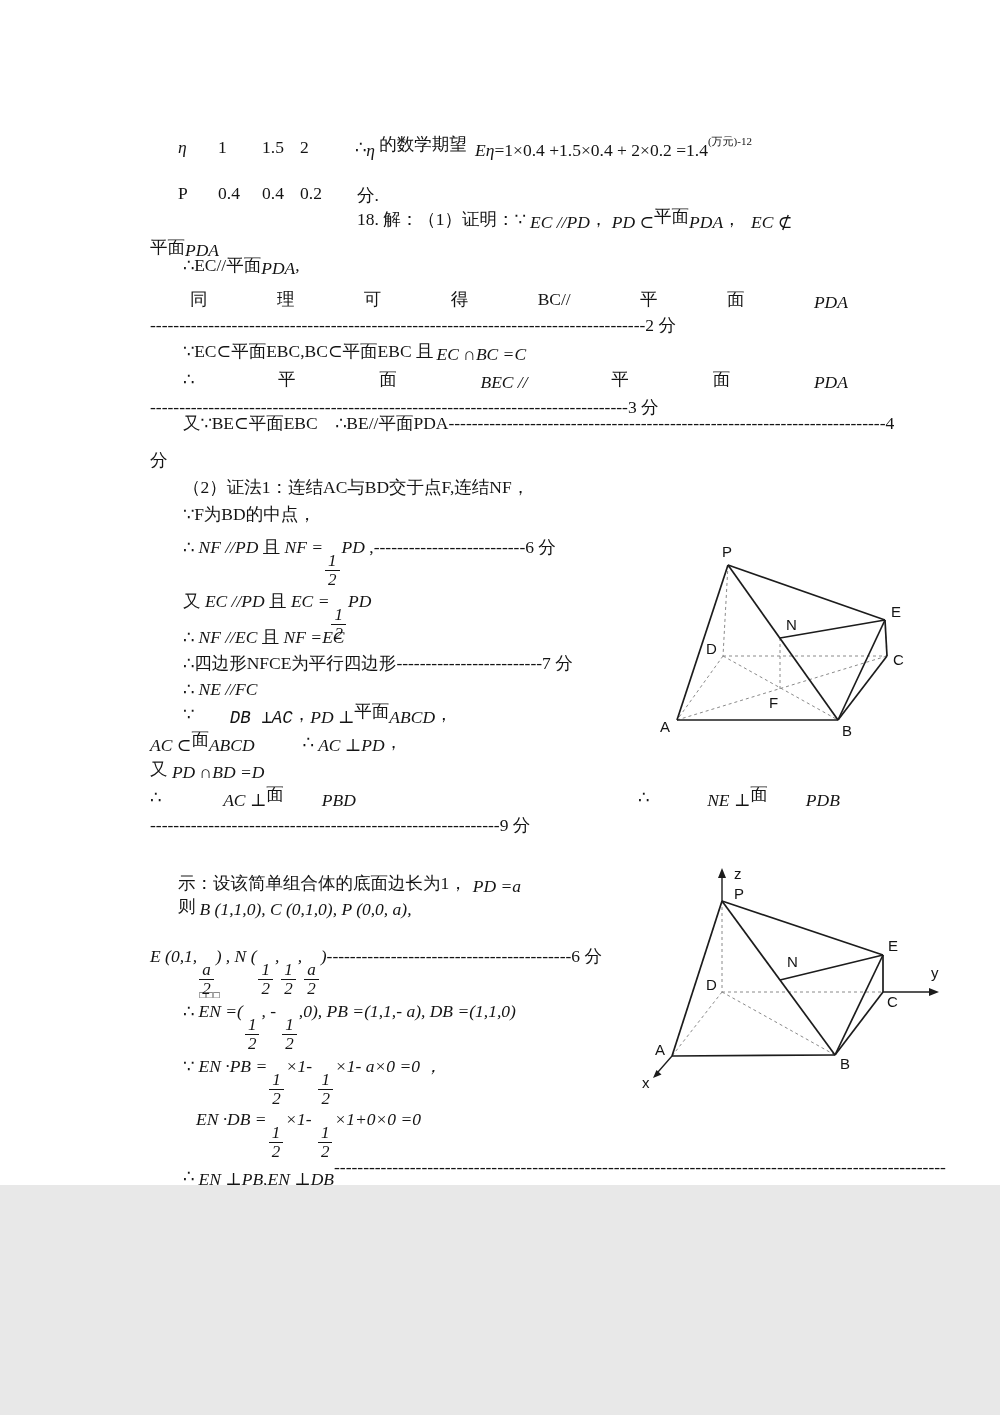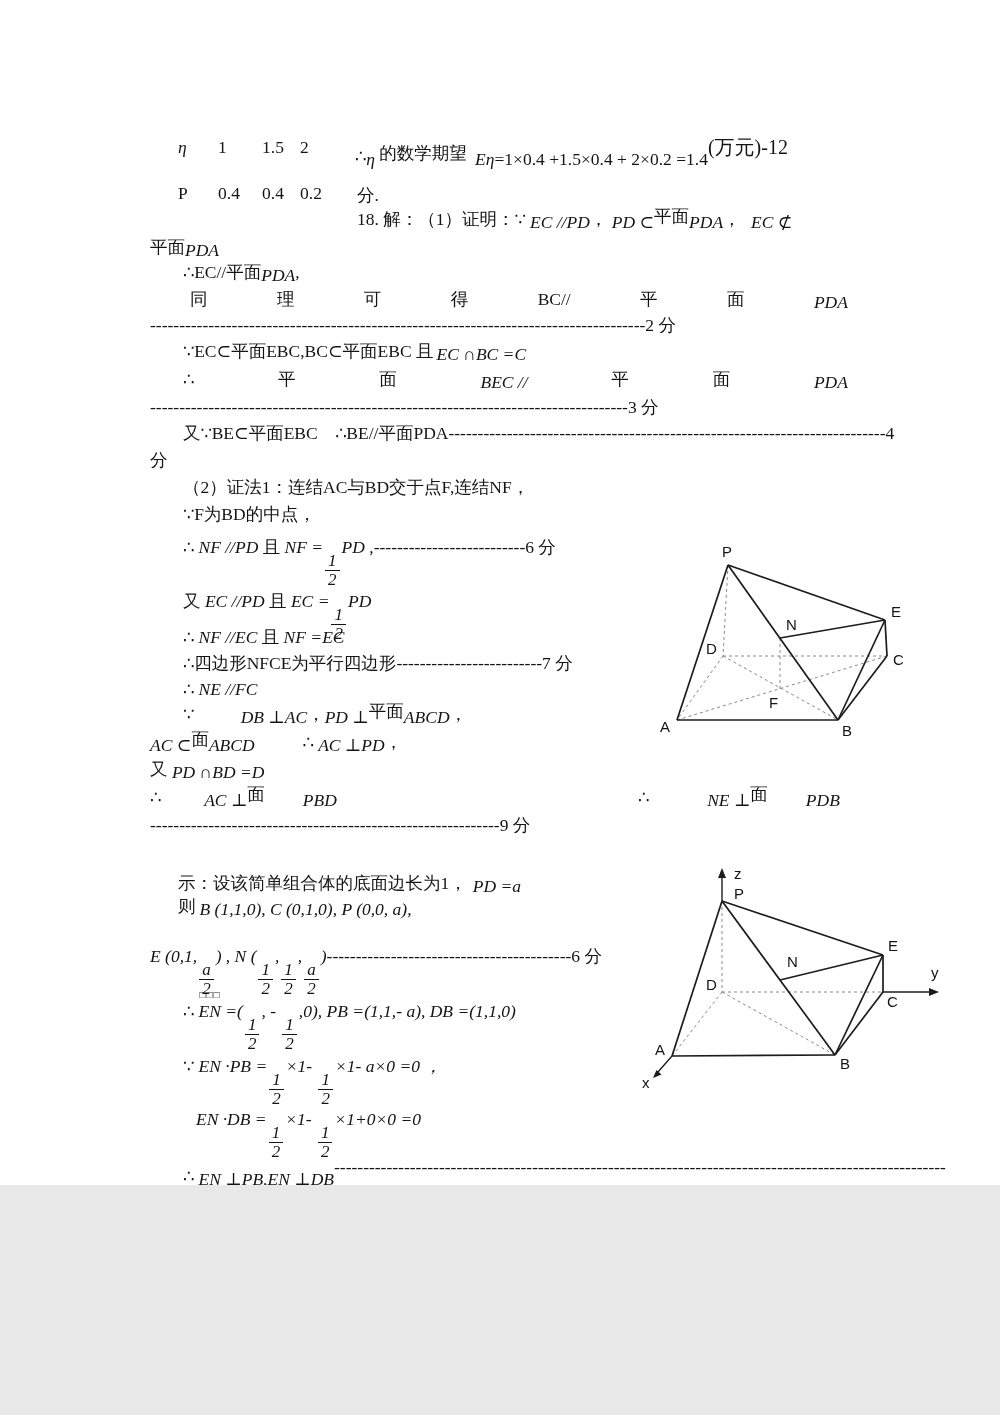--- a/index.html
+++ b/index.html
@@ -3,21 +3,21 @@
 <meta charset="utf-8">
 <style>
   html,body{margin:0;padding:0;background:#e8e8e8;}
   .page{position:relative;width:1000px;height:1185px;background:#ffffff;margin:0 auto;
         font-family:"Liberation Serif","DejaVu Serif","DejaVu Sans",serif;
         font-size:17.5px;color:#141414;overflow:hidden;line-height:1.3;}
   .ln{position:absolute;white-space:nowrap;}
   .mi{font-family:"Liberation Serif","DejaVu Serif","DejaVu Sans",serif;font-style:italic;}
   .dn{position:relative;top:3px;}
   .up{position:relative;top:-3px;margin-top:24px;}
-  .sup{font-size:20px;vertical-align:8px;font-family:Liberation Serif, serif;}
+  .sup{font-size:11px;vertical-align:8px;font-family:Liberation Serif, serif;}
   .frac{display:inline-flex;flex-direction:column;align-items:center;vertical-align:-13px;
         line-height:1.05;margin:0 2px;font-style:italic;font-size:17px;}
   .fn{border-bottom:1.2px solid #141414;padding:0 3px;}
   .fd{padding:0 3px;}
   .just{display:flex;justify-content:space-between;}
   .dash{letter-spacing:0px;}
   .vec{position:relative;display:inline-block;font-style:italic;}
   .vec .boxes{position:absolute;top:-12px;left:1px;font-size:10px;letter-spacing:1px;font-style:normal;}
   .dash-hi{position:relative;top:-9px;}
   svg text{font-family:"Liberation Sans","DejaVu Sans",sans-serif;font-size:15px;fill:#141414;}
@@ -46,21 +46,21 @@
 
   <div class="ln" style="top:208px;left:357px;">
     <span>18. 解：（1）证明：∵</span>
     <span class="mi dn">EC //PD</span><span>，</span>
     <span class="mi dn">PD ⊂</span><span class="up">平面</span><span class="mi dn">PDA</span><span>，</span>
     <span class="mi dn" style="margin-left:6px;">EC ⊄</span>
   </div>
   <div class="ln" style="top:236px;left:150px;">
     <span>平面</span><span class="mi dn">PDA</span>
   </div>
-  <div class="ln" style="top:261px;left:183px;">
+  <div class="ln" style="top:254px;left:183px;">
     <span>∴EC//平面</span><span class="mi dn">PDA</span><span>,</span>
   </div>
 
   <div class="ln just" style="top:288px;left:190px;width:658px;">
     <span>同</span>
       <span>理</span>
       <span>可</span>
       <span>得</span>
       <span>BC//</span>
       <span>平</span>
@@ -81,21 +81,21 @@
       <span>面</span>
       <span class="mi dn">BEC //</span>
       <span>平</span>
       <span>面</span>
       <span class="mi dn">PDA</span>
   </div>
   <div class="ln" style="top:396px;left:150px;">
     <span class="dash">----------------------------------------------------------------------------------</span><span>3 分</span>
   </div>
 
-  <div class="ln" style="top:422px;left:183px;">
+  <div class="ln" style="top:412px;left:183px;">
     <span>又∵BE⊂平面EBC　∴BE//平面PDA</span><span class="dash">---------------------------------------------------------------------------</span><span>4</span>
   </div>
   <div class="ln" style="top:449px;left:150px;">
     <span>分</span>
   </div>
 
   <div class="ln" style="top:476px;left:183px;">
     <span>（2）证法1：连结AC与BD交于点F,连结NF，</span>
   </div>
   <div class="ln" style="top:503px;left:183px;">
@@ -119,30 +119,30 @@
   <div class="ln" style="top:626px;left:183px;">
     <span>∴ </span><span class="mi">NF //EC</span><span> 且 </span><span class="mi">NF =EC</span>
   </div>
   <div class="ln" style="top:652px;left:183px;">
     <span>∴四边形NFCE为平行四边形</span><span class="dash">-------------------------</span><span>7 分</span>
   </div>
   <div class="ln" style="top:678px;left:183px;">
     <span>∴ </span><span class="mi">NE //FC</span>
   </div>
   <div class="ln" style="top:703px;left:183px;">
-    <span>∵　</span><span class="mi dn" style="margin-left:29px;">DB ⊥AC</span><span>，</span><span class="mi dn">PD ⊥</span><span class="up">平面</span><span class="mi dn">ABCD</span><span>，</span>
+    <span>∵　</span><span class="mi dn" style="margin-left:18px;font-family:Liberation Mono, monospace;">DB ⊥AC</span><span>，</span><span class="mi dn">PD ⊥</span><span class="up">平面</span><span class="mi dn">ABCD</span><span>，</span>
   </div>
   <div class="ln" style="top:731px;left:150px;text-align:center;">
     <span class="mi dn">AC ⊂</span><span class="up">面</span><span class="mi dn">ABCD</span><span style="margin-left:48px;">∴ </span><span class="mi dn">AC ⊥PD</span><span>，</span>
   </div>
   <div class="ln" style="top:758px;left:150px;">
     <span>又 </span><span class="mi dn">PD ∩BD =D</span>
   </div>
   <div class="ln" style="top:786px;left:150px;">
-    <span>∴</span><span class="mi dn" style="margin-left:43px;">AC ⊥</span><span class="up">面</span><span class="mi dn" style="margin-left:38px;">PBD</span>
+    <span>∴</span><span class="mi dn" style="margin-left:62px;">AC ⊥</span><span class="up">面</span><span class="mi dn" style="margin-left:38px;">PBD</span>
   </div>
   <div class="ln" style="top:786px;left:638px;">
     <span>∴</span><span class="mi dn" style="margin-left:58px;">NE ⊥</span><span class="up">面</span><span class="mi dn" style="margin-left:38px;">PDB</span>
   </div>
   <div class="ln" style="top:814px;left:150px;">
     <span class="dash">------------------------------------------------------------</span><span>9 分</span>
   </div>
 
   <div class="ln" style="top:872px;left:178px;">
     <span>示：设该简单组合体的底面边长为1，</span><span class="mi dn" style="margin-left:6px;">PD =a</span>

